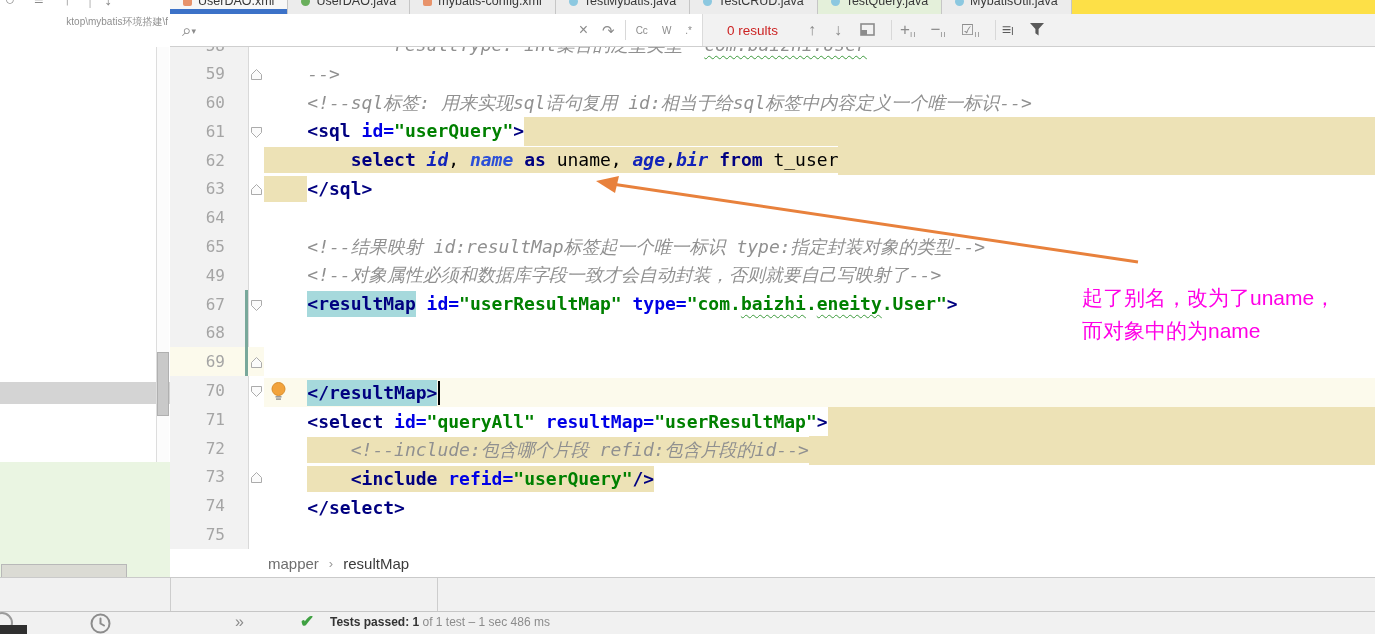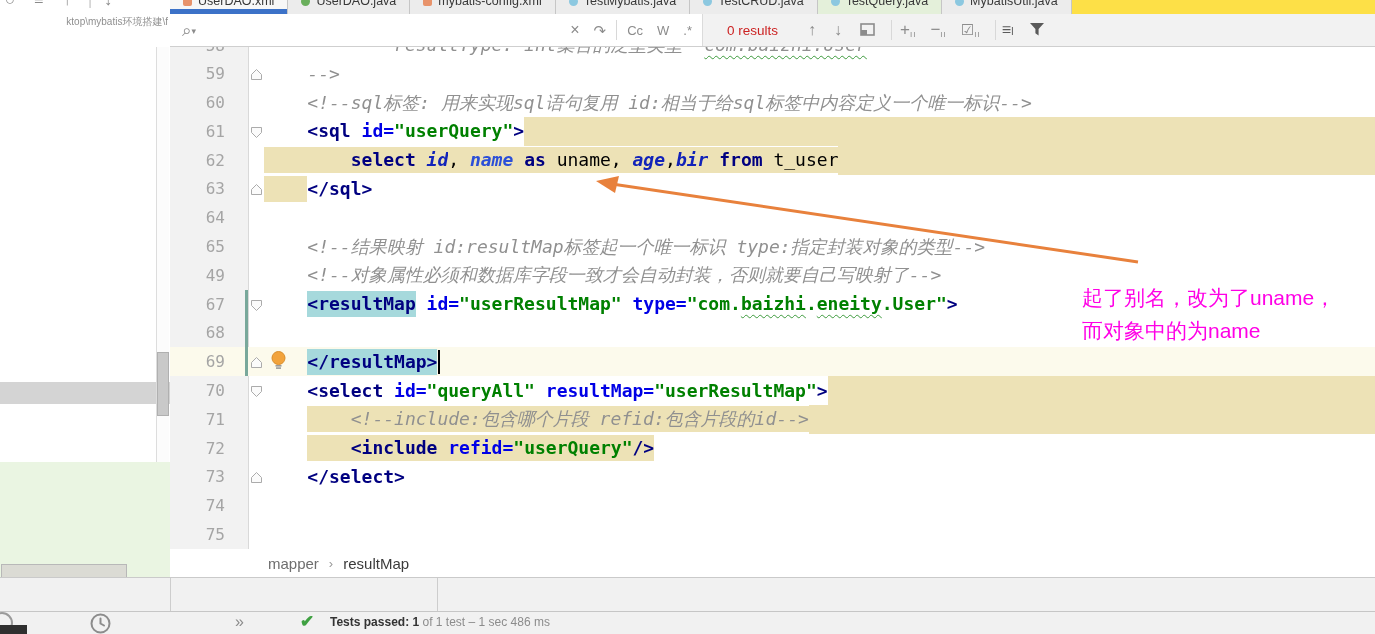--- a/index.html
+++ b/index.html
@@ -32,38 +32,38 @@
   .tab-underline{position:absolute;left:0;right:0;bottom:0;height:5px;background:var(--accent-blue);}
 
   
   #find-bar{position:absolute;left:170px;top:14px;right:0;height:33px;background:#fff;border-bottom:1px solid #CFCFCF;display:flex;box-sizing:border-box;}
   #find-left{flex:1;display:flex;align-items:center;padding:0 10px 0 12px;}
   #find-right{width:672px;flex:none;background:#F2F2F2;border-left:1px solid #DBDBDB;display:flex;align-items:center;}
   .fb-ico{color:#8C8C8C;font-size:15px;line-height:1;flex:none;}
   .fb-sep{width:1px;height:20px;background:#D8D8D8;margin:0 10px;flex:none;}
   #search-input{flex:1;border:none;outline:none;font-size:15px;height:24px;background:transparent;min-width:40px;}
   #fb-results{color:var(--error-red);font-size:13.5px;margin-left:24px;flex:none;}
-  .fb-toggle{color:#8C8C8C;font-size:13px;margin-left:14px;flex:none;}
+  .fb-toggle{color:#8C8C8C;font-size:10px;margin-left:14px;flex:none;}
   .smallII{font-size:8px;vertical-align:-2px;letter-spacing:1px;}
   .fb-dark{color:#5A5A5A;}
 
   
   #editor{position:absolute;left:170px;top:47px;right:0;height:502px;background:#fff;overflow:hidden;display:flex;}
   #gutter-col{width:94px;flex:none;position:relative;background:linear-gradient(to right,#F2F2F2 78px,#D9D9D9 78px,#D9D9D9 79px,#FFF 79px);}
   #gutter{margin-top:-16.4px;}
   .g-row{display:flex;align-items:center;height:28.8px;position:relative;}
   .g-row.cur{background:var(--current-line);}
   .g-num{width:55px;text-align:right;color:#A5A5A5;font-family:"DejaVu Sans Mono",monospace;font-size:16px;flex:none;}
   .g-fold{position:absolute;left:80px;top:50%;margin-top:-6.5px;width:13px;height:13px;}
   #vcs-bar{position:absolute;left:75px;width:3px;background:var(--vcs-teal);}
   #code-col{flex:1;position:relative;overflow:hidden;}
   #code{margin-top:-16.4px;}
   .c-row{display:flex;align-items:center;height:28.8px;position:relative;white-space:pre;
          font-family:"DejaVu Sans Mono",monospace;font-size:18px;color:#000;}
-  .c-row.cur{background:var(--current-line);}
+  .c-row.cur{background:var(--current-line);margin-top:31px;}
   .seg{white-space:pre;line-height:26px;}
   .c-tag{color:var(--tag-navy);font-weight:bold;}
   .c-attr{color:var(--attr-blue);font-weight:bold;}
   .c-str{color:var(--string-green);font-weight:bold;}
   .c-kw{color:var(--tag-navy);font-weight:bold;}
   .c-col{color:#1223B9;font-weight:bold;font-style:italic;}
   .c-col2{color:#2B4FD8;font-weight:bold;font-style:italic;}
   .c-comment{color:var(--comment-gray);font-style:italic;font-weight:normal;}
   .bg-tan{background:var(--tan-highlight);}
   .bg-cyan{background:var(--cyan-selection);text-align:right;}

